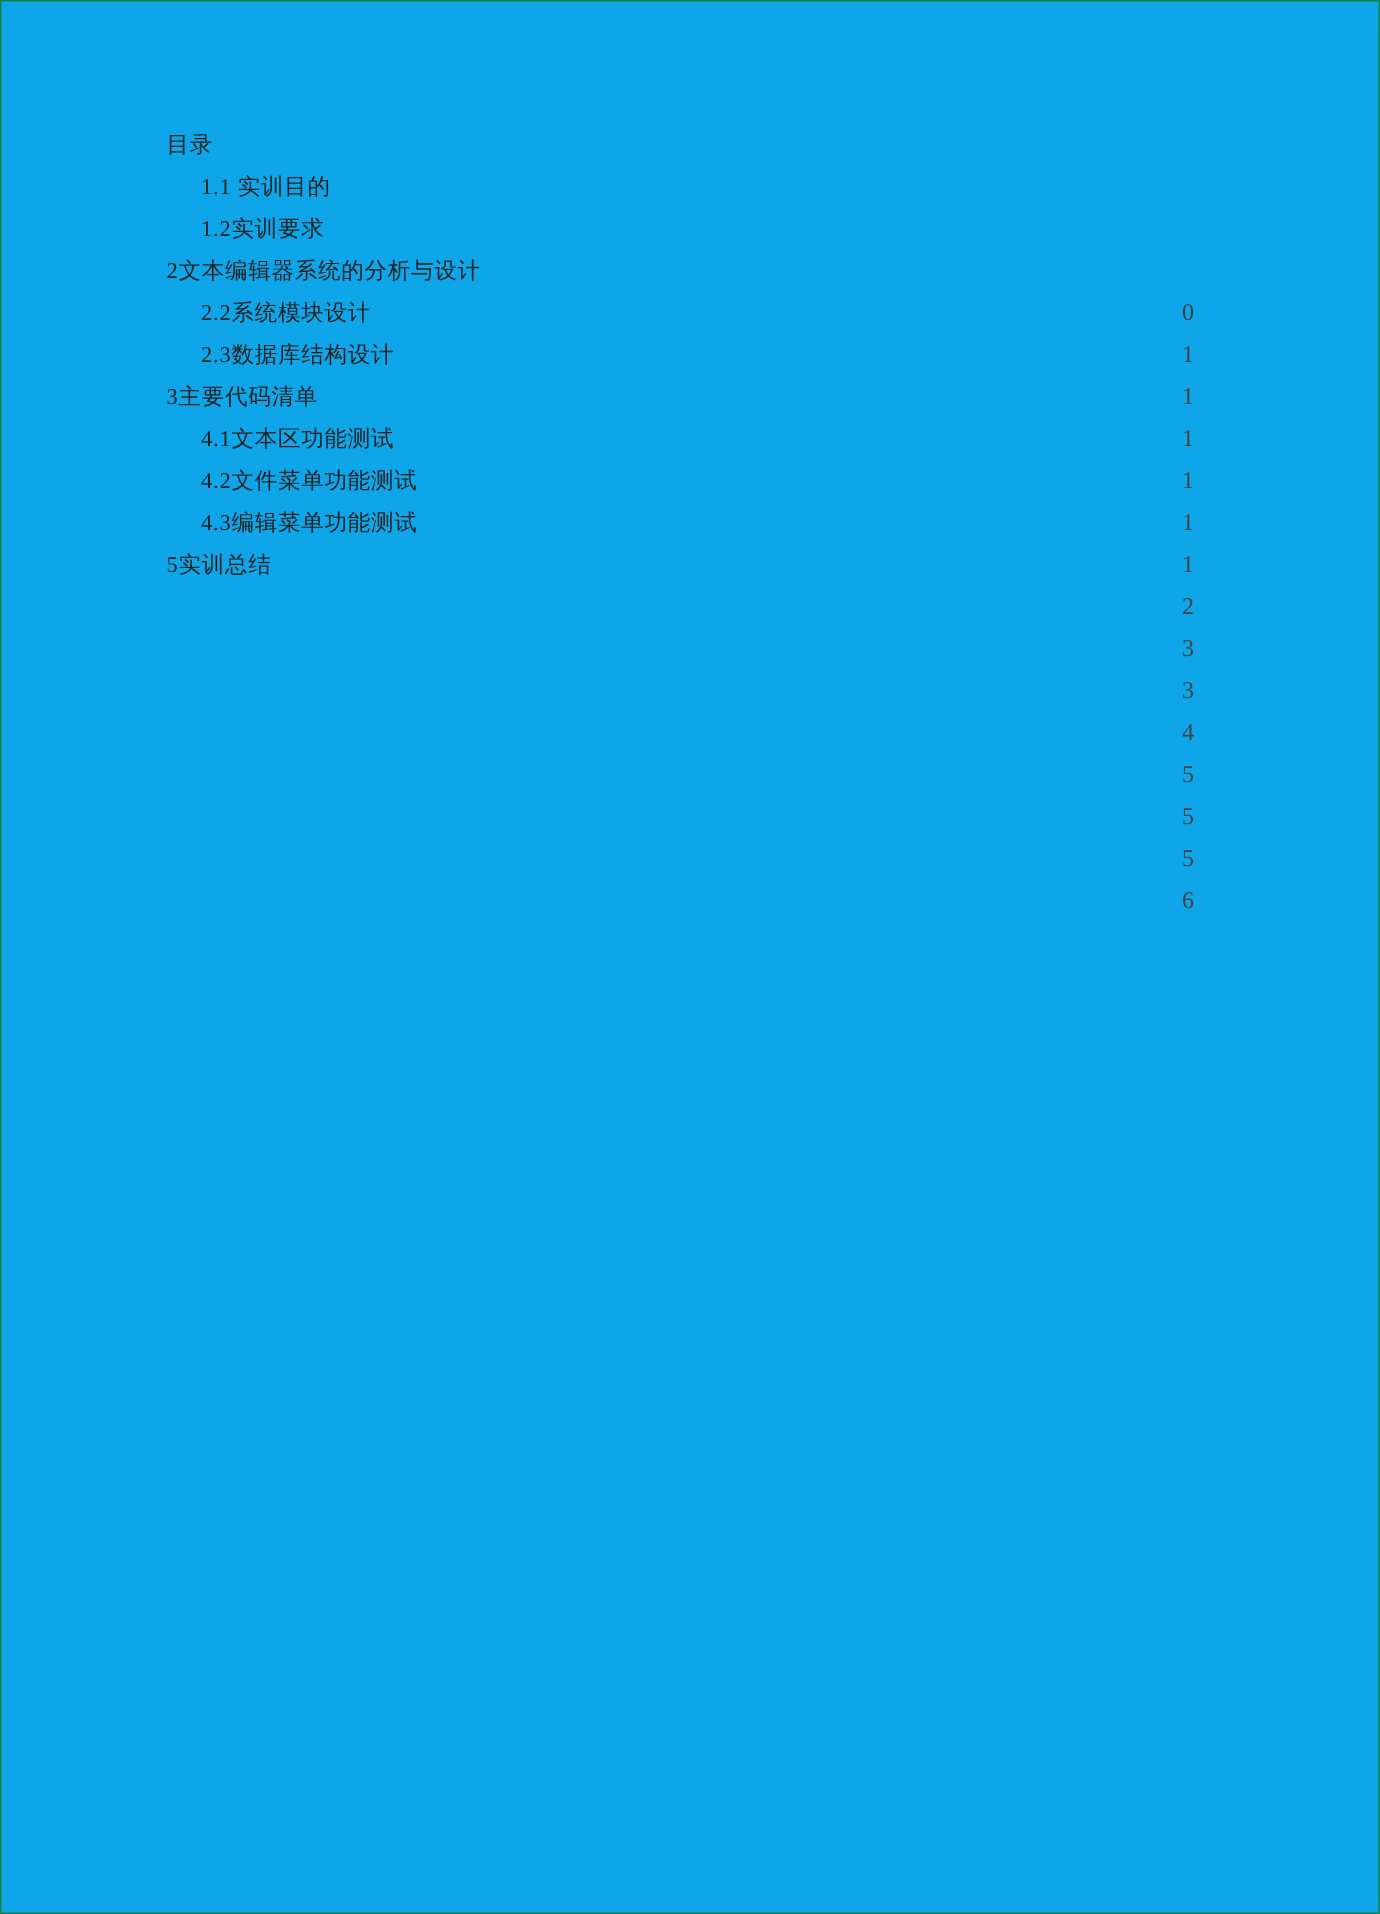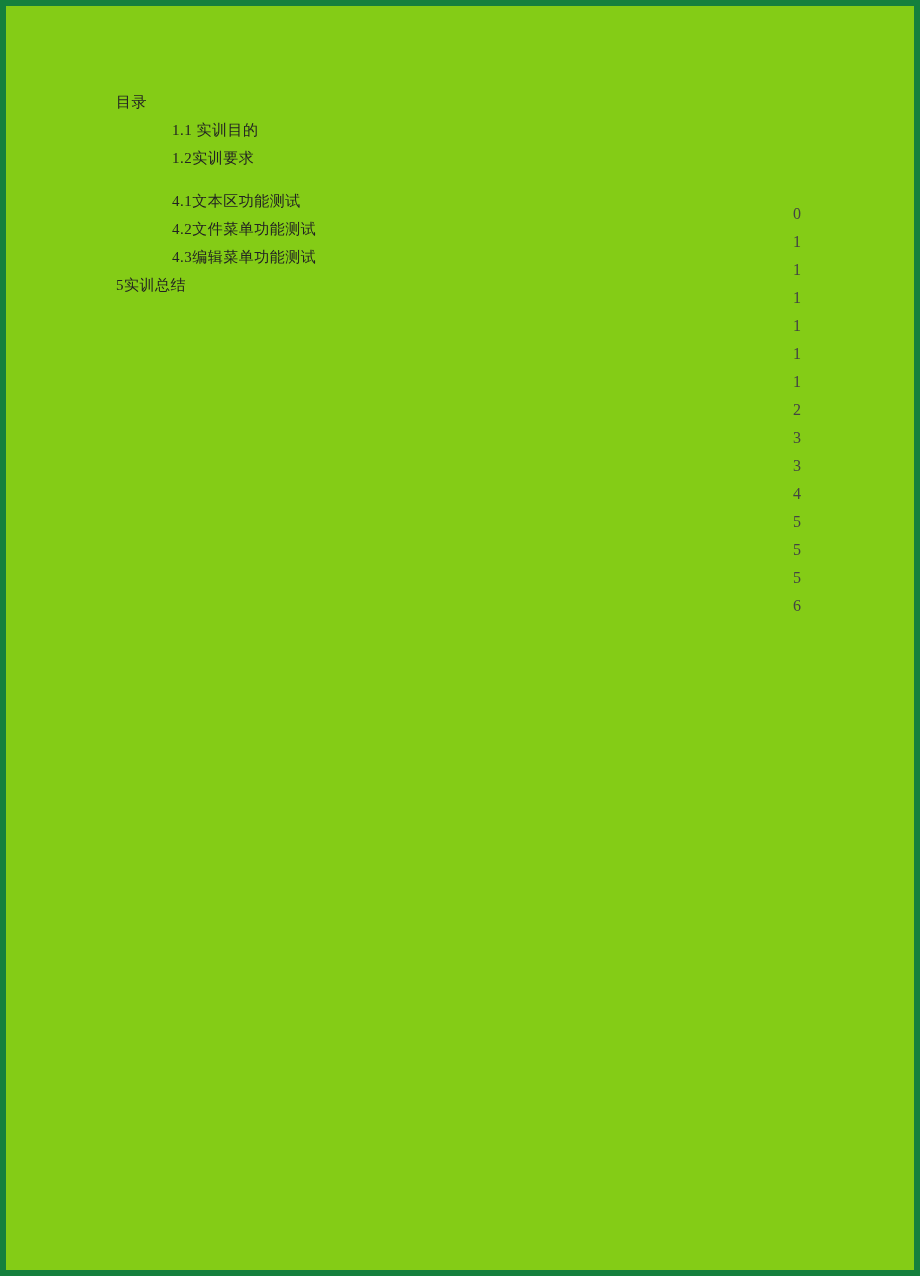--- a/index.html
+++ b/index.html
@@ -10,40 +10,40 @@
       font-family: "SimSun", "宋体", serif;
       position: relative;
       overflow: hidden;
     }
     .page {
       position: absolute;
       left: 0;
       top: 0;
       width: 920px;
       height: 1276px;
-      border: 6px solid #15803d;
-      background: #84cc16;
+      border: 1px solid #15803d;
+      background: #0ea5e9;
     }
     .content {
       position: absolute;
       left: 110px;
       top: 82px;
       width: 700px;
     }
     .toc-entry {
       display: flex;
       align-items: baseline;
       white-space: nowrap;
       font-size: 15px;
       line-height: 28px;
       color: #222;
       letter-spacing: 0.5px;
     }
     .toc-entry.level1 { margin-left: 0; }
-    .toc-entry.level2 { margin-left: 56px; gap: 48px; }
+    .toc-entry.level2 { margin-left: 23px; gap: 48px; }
     .toc-label { flex: 0 0 auto; }
     .toc-dots {
       flex: 1 1 auto;
       overflow: hidden;
       position: relative;
       height: 1em;
     }
     .toc-dots::after {
       content: "....................................................................................................................................................................";
       position: absolute;
@@ -78,20 +78,33 @@
       </div>
       <div class="toc-entry level2">
         <span class="toc-label">1.1 实训目的</span>
         <span class="toc-dots"></span>
       </div>
       <div class="toc-entry level2">
         <span class="toc-label">1.2实训要求</span>
         <span class="toc-dots"></span>
       </div>
       <div class="toc-entry level1">
+        <span class="toc-label">2文本编辑器系统的分析与设计</span>
+        <span class="toc-dots"></span>
+      </div>
+      <div class="toc-entry level2">
+        <span class="toc-label">2.2系统模块设计</span>
+        <span class="toc-dots"></span>
+      </div>
+      <div class="toc-entry level2">
+        <span class="toc-label">2.3数据库结构设计</span>
+        <span class="toc-dots"></span>
+      </div>
+      <div class="toc-entry level1">
+        <span class="toc-label">3主要代码清单</span>
         <span class="toc-dots"></span>
       </div>
       <div class="toc-entry level2">
         <span class="toc-label">4.1文本区功能测试</span>
         <span class="toc-dots"></span>
       </div>
       <div class="toc-entry level2">
         <span class="toc-label">4.2文件菜单功能测试</span>
         <span class="toc-dots"></span>
       </div>

